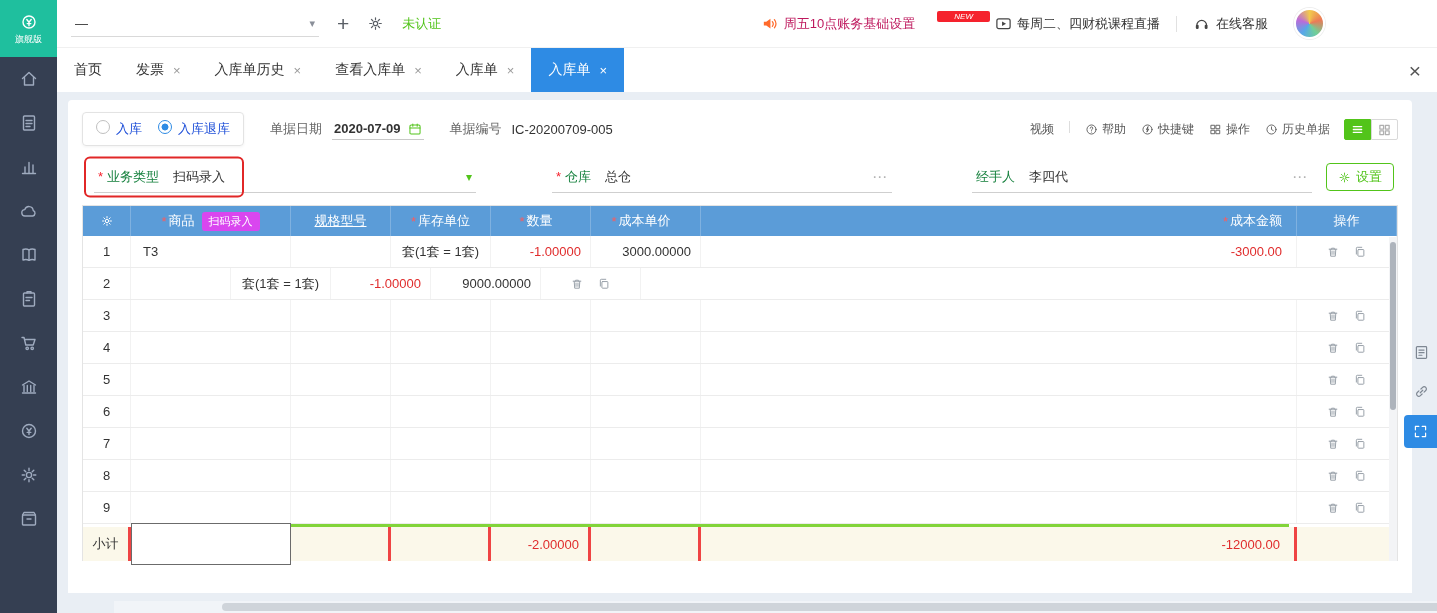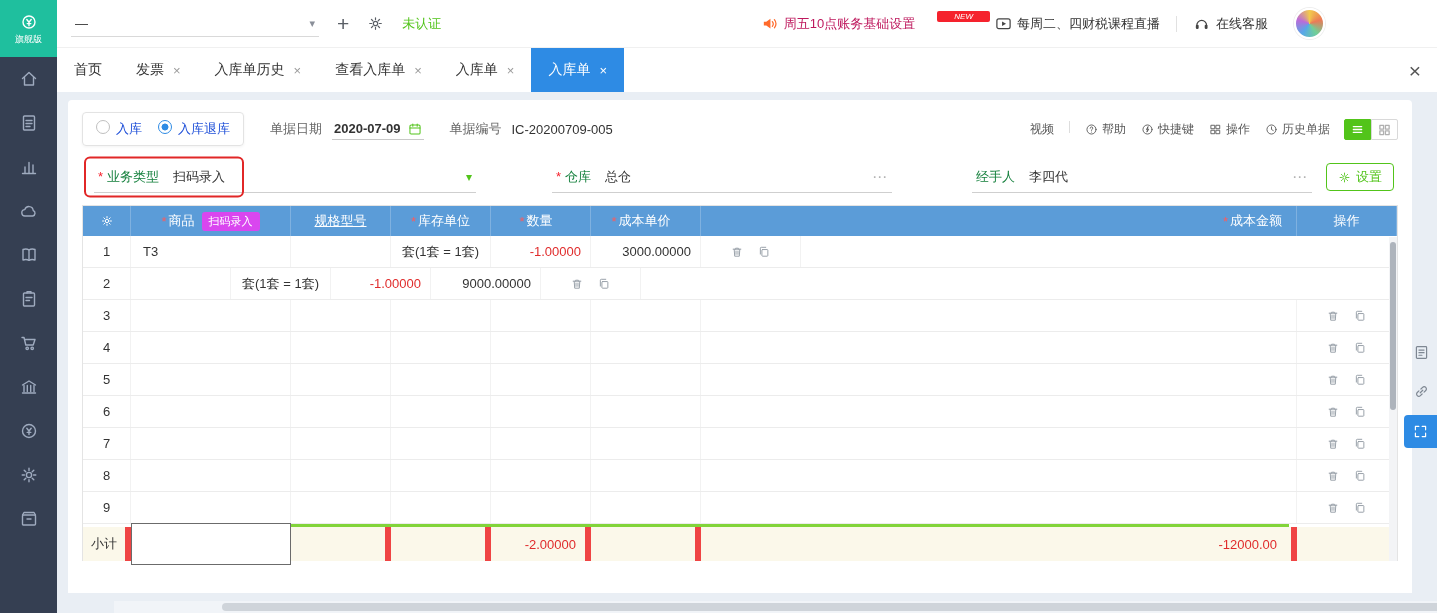--- a/index.html
+++ b/index.html
@@ -86,21 +86,21 @@
   .c4{width:100px;flex-shrink:0;justify-content:flex-end;padding-right:9px;}
   .c5{width:110px;flex-shrink:0;justify-content:flex-end;padding-right:9px;}
   .c6{flex:1;justify-content:flex-end;padding-right:14px;min-width:0;}
   .c7{width:100px;flex-shrink:0;justify-content:center;gap:13px;}
   .prod{padding-left:12px;}
   .neg{color:#e02c2c;}
   .scan-badge{background:#d946ef;color:#fff;font-size:11px;padding:2px 7px;border-radius:3px;margin-left:7px;cursor:pointer;}
   .opbtn{color:#98a0a8;display:flex;align-items:center;cursor:pointer;}
   .green-line{height:3px;background:#82d43a;margin-left:208px;margin-right:108px;}
   .subtotal{background:#fbf8ea;height:34px;border-bottom:none;}
-  .subtotal .cell{border-right:6px solid #ef4444;}
+  .subtotal .cell{border-right:3px solid #ef4444;}
   .focus-cell{background:#fff;border:1px solid #6b6b6b !important;margin:-4px 0;}
   .vscroll{position:absolute;top:31px;right:0;bottom:0;width:8px;background:#f3f4f6;}
   .vthumb{position:absolute;top:5px;left:1px;width:6px;height:168px;background:#aeb4bc;border-radius:3px;}
   
   .float-tools{position:absolute;right:0;top:245px;display:flex;flex-direction:column;align-items:flex-end;gap:9px;z-index:6;}
   .ftool{width:32px;height:30px;display:flex;align-items:center;justify-content:center;color:#7e8792;cursor:pointer;}
   .ftool.blue{background:#2e8be4;color:#fff;border-radius:4px 0 0 4px;width:33px;height:33px;}
   
   .hscroll-track{position:absolute;left:57px;right:0;bottom:0;height:12px;background:#f1f4f8;}
   .hscroll-thumb{position:absolute;left:165px;bottom:2px;width:1258px;height:8px;background:#cfd4da;border-radius:4px;cursor:pointer;}
@@ -409,20 +409,21 @@
               </div>
             </div>
           <div id="tbody">
               <div class="trow">
                 <div class="cell c0">1</div>
                 <div class="cell c1 prod">T3</div>
                 <div class="cell c2"></div>
                 <div class="cell c3">套(1套 = 1套)</div>
                 <div class="cell c4 neg">-1.00000</div>
                 <div class="cell c5">3000.00000</div>
+                <div class="cell c6 neg">-3000.00</div>
                 <div class="cell c7">
                   <span class="opbtn">
                     <svg class="sic ic14" viewBox="0 0 20 20">
                       <path d="M4.5 6h11M8 6V4.6h4V6M6 6l.7 10h6.6L14 6M8.6 8.6v4.8M11.4 8.6v4.8"></path>
                     </svg>
                   </span>
                   <span class="opbtn">
                     <svg class="sic ic14" viewBox="0 0 20 20">
                       <rect x="7" y="6.5" width="8.5" height="9.5" rx="1"></rect>
                       <path d="M4.8 13V4.6A1.3 1.3 0 0 1 6.1 3.3h6.4"></path>

